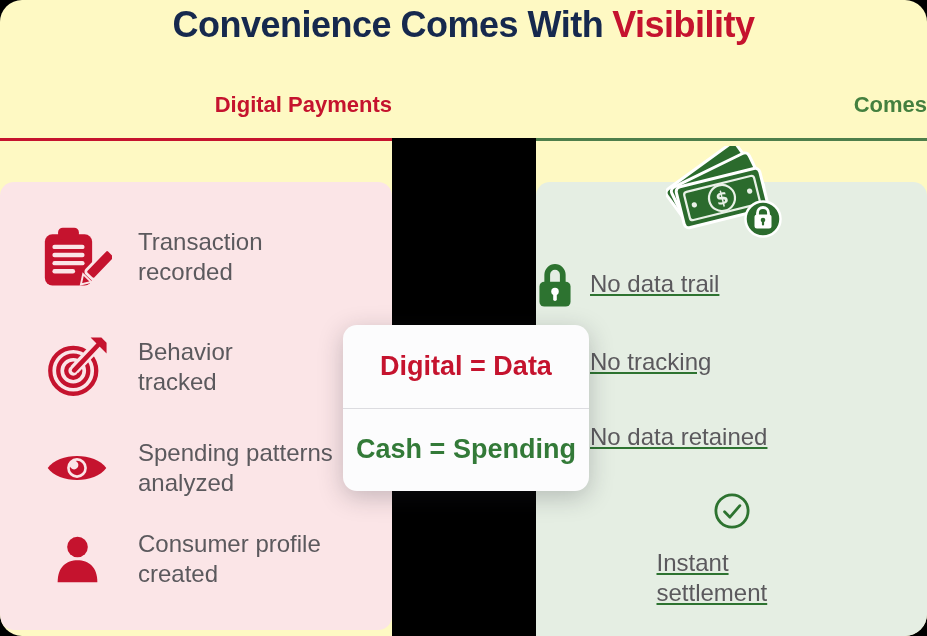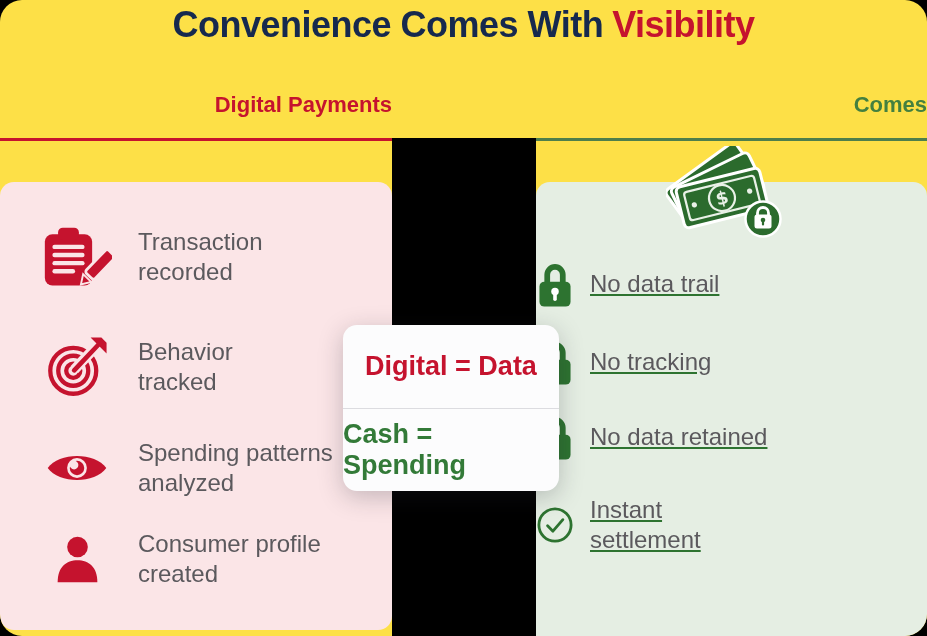--- a/index.html
+++ b/index.html
@@ -1,18 +1,18 @@
 <!DOCTYPE html>
 <html style="--navy: #16294e; --red: #c5132e; --green: #2d7330; --green_dark: #2b6b2d; --green_heading: #44803f; --green_underline: #4e7f4b; --green_card: #337a38; --panel_pink: #fbe5e7; --panel_green: #e5eee3; --text_gray: #5b595d; --card_bg: #fcfcfd; --divider: #dcdce0; --strip: #000000;"><head>
 <meta charset="utf-8">
 <style>
   html,body{margin:0;padding:0;background:#000;}
   .stage{position:relative;width:927px;height:636px;background:#000;overflow:hidden;
          font-family:"Liberation Sans","DejaVu Sans",sans-serif;}
-  .canvas{position:absolute;inset:0;background:#fde047;border-radius:22px;overflow:hidden;}
+  .canvas{position:absolute;inset:0;background:#fef9c3;border-radius:22px;overflow:hidden;}
 
   .title{position:absolute;top:0;left:0;right:0;margin:0;text-align:center;
          font-size:36px;line-height:50px;font-weight:700;letter-spacing:-.5px;}
   .title .navy{color:var(--navy,#16294e);margin-right:9px;}
   .title .hl{color:var(--red,#c5132e);}
 
   .col-head{position:absolute;top:92px;text-align:right;font-size:22px;font-weight:700;}
   .h-digital{left:0;width:392px;color:var(--red,#c5132e);}
   .h-cash{left:536px;width:391px;color:var(--green_heading,#44803f);}
   .rule{position:absolute;top:138px;height:3px;}
@@ -22,30 +22,30 @@
   .strip{position:absolute;left:392px;top:138px;width:144px;height:498px;
          background:var(--strip,#000);z-index:1;}
 
   .panel{position:absolute;top:182px;z-index:2;}
   .panel-digital{left:0;width:392px;height:448px;border-radius:14px;background:var(--panel_pink,#fbe5e7);}
   .panel-cash{left:536px;width:391px;height:454px;border-radius:14px 14px 0 0;background:var(--panel_green,#e5eee3);}
 
   .row{position:absolute;left:0;right:0;display:flex;align-items:center;}
   .l-row{padding-left:42px;gap:26px;height:70px;color:var(--red,#c5132e);}
   .r-row{gap:16px;height:56px;color:var(--green,#2d7330);text-decoration:underline;}
-  .r-row.tall{height:70px;}
+  .r-row.tall{height:70px;flex-direction:column;}
   .icon-box{display:flex;align-items:center;justify-content:center;flex:0 0 auto;}
   .l-row .icon-box{width:70px;}
   .r-row .icon-box{width:38px;}
   .label{font-size:24px;line-height:30px;color:var(--text_gray,#5b595d);}
   .lw200{max-width:200px;} .lw140{max-width:140px;} .lw225{max-width:225px;} .lw150{max-width:150px;} .lw230{max-width:230px;}
 
   .money{position:absolute;left:666px;top:146px;z-index:3;color:var(--green_dark,#2b6b2d);}
 
-  .card{position:absolute;left:343px;top:325px;width:216px;height:166px;z-index:5;
+  .card{position:absolute;left:343px;top:325px;width:246px;height:166px;z-index:5;
         background:var(--card_bg,#fcfcfd);border-radius:14px;
         box-shadow:0 6px 24px rgba(40,40,50,.25);
         display:flex;flex-direction:column;}
   .card-row{flex:1;display:flex;align-items:center;justify-content:center;
             font-size:27px;font-weight:700;}
   .card-red{color:var(--red,#c5132e);}
   .card-green{color:var(--green_card,#337a38);}
   .card-divider{height:1px;background:var(--divider,#dcdce0);}
 </style>
 </head>

